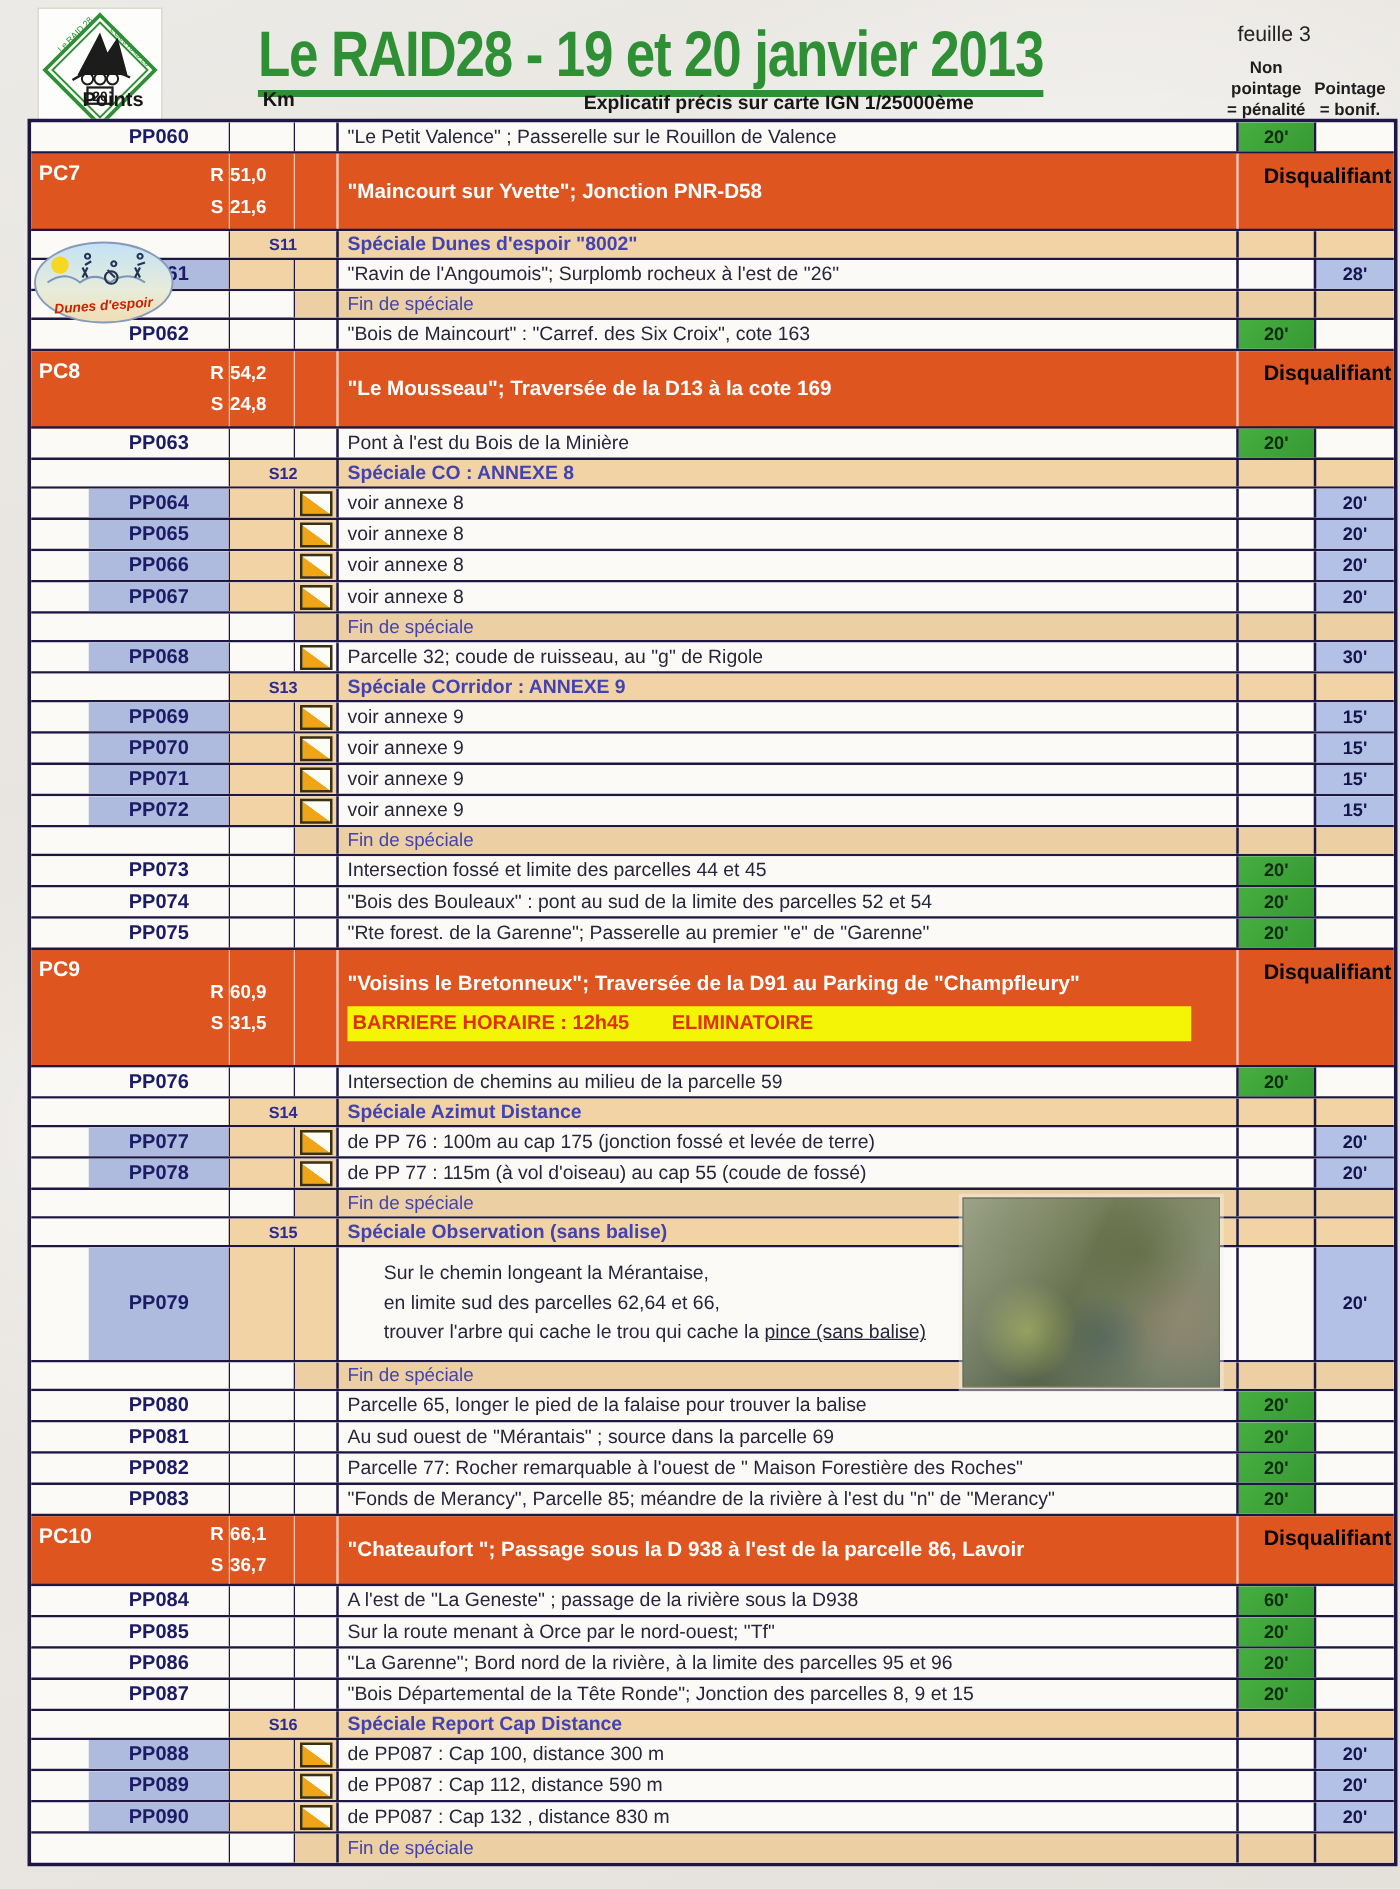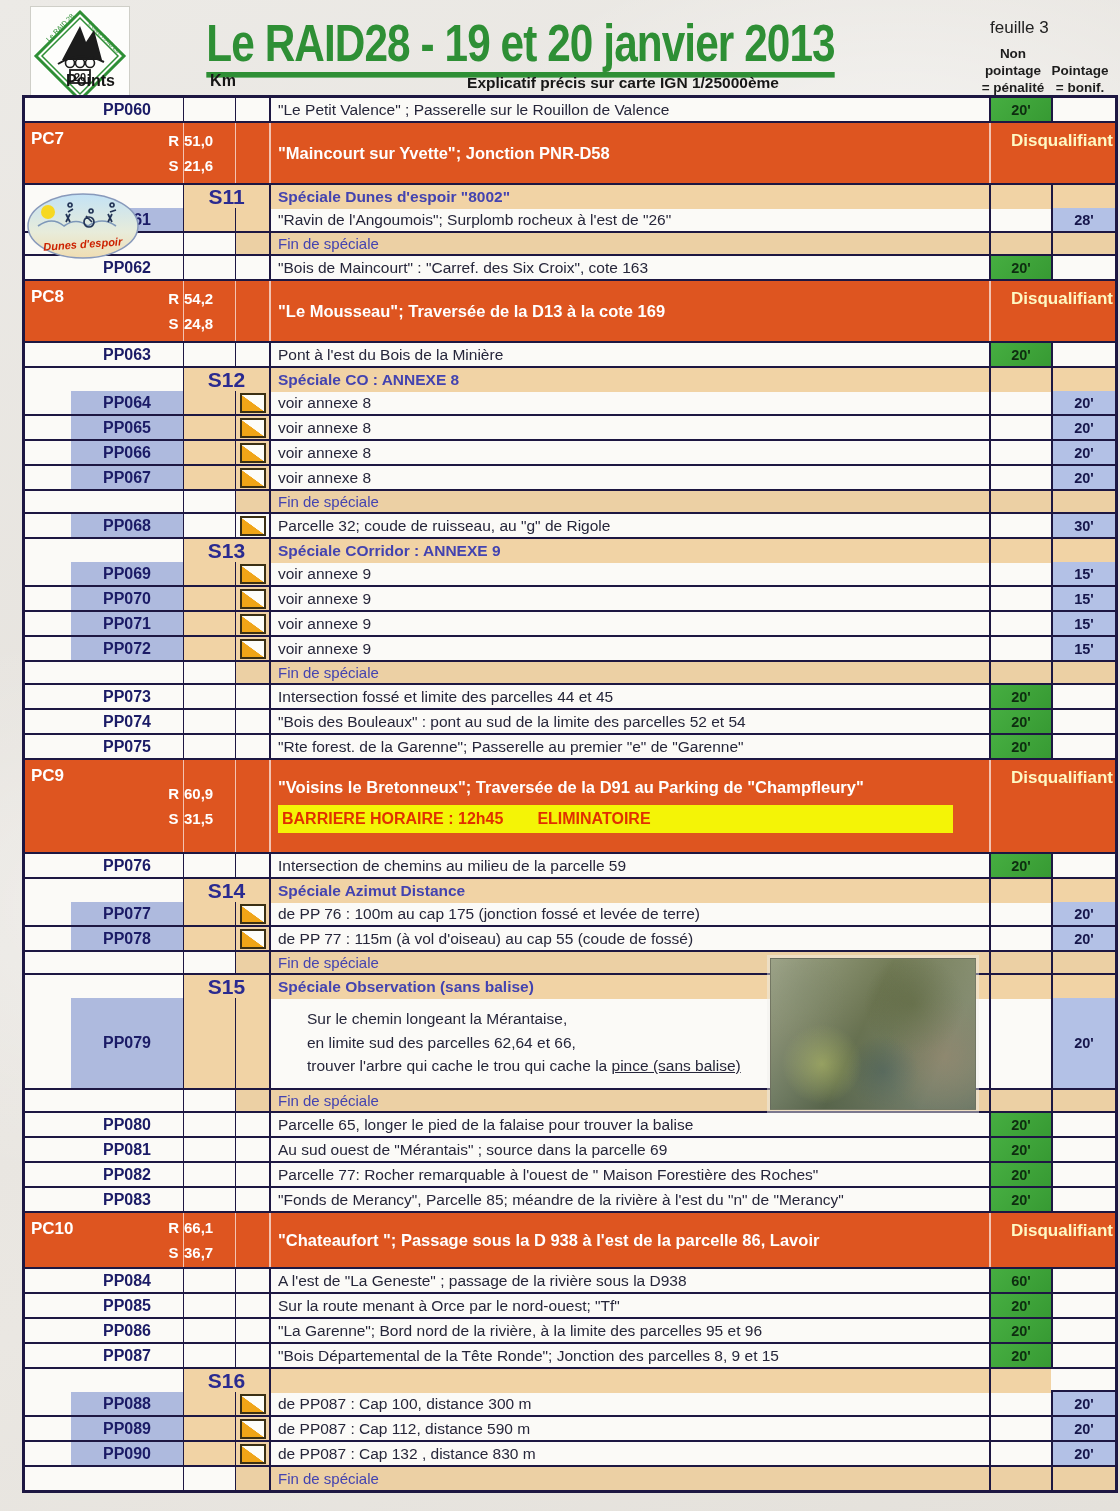--- a/index.html
+++ b/index.html
@@ -77,37 +77,37 @@
   .pplabel.blue{background:var(--blue);}
 
   .flag{width:26px;height:20px;border:2px solid #3b3014;
     background:linear-gradient(to top right,#f0a517 48%,#fdfdf8 50%);}
 
   
   .row.special .labelblock{background:var(--cellwhite);}
   .row.special .cell{background:var(--tan);}
   .row.special .cell.labelblock{background:var(--cellwhite);}
   .scode{grid-column:2 / 4;display:flex;align-items:center;justify-content:center;
-    font-weight:bold;font-size:21px;color:#2a2a90;background:var(--tan);border-left:1.5px solid var(--line);}
+    font-weight:bold;font-size:13px;color:#2a2a90;background:var(--tan);border-left:1.5px solid var(--line);}
   .stitle{font-weight:bold;color:var(--indigo);}
   .row.fin .iconcell,.row.fin .desc,.row.fin .pen,.row.fin .bon{background:var(--tan2);}
   .fintext{color:var(--indigo);font-size:15px;}
 
   
   .row.pc .cell{border-left-color:rgba(255,255,255,.65);}
   .row.pc .labelblock{justify-content:space-between;padding:6px 4px 6px 6px;}
   .pclabel{font-weight:bold;font-size:17px;color:#ffffff;align-self:flex-start;}
   .rscol{display:flex;flex-direction:column;justify-content:center;gap:8px;
     font-weight:bold;font-size:15px;color:#fff;text-align:center;}
   .kmcol{display:flex;flex-direction:column;justify-content:center;gap:8px;width:100%;
     font-weight:bold;font-size:15px;color:#fff;text-align:left;}
   .row.pc .desc{flex-direction:column;align-items:stretch;justify-content:center;padding-right:8px;}
   .pctitle{font-weight:bold;font-size:16.5px;color:#fff;}
   .status{grid-column:5 / 7;display:flex;align-items:flex-start;justify-content:flex-end;
-    padding:8px 2px 0 0;font-weight:bold;font-size:17px;color:#fef9c3;white-space:nowrap;border-left:2px solid rgba(255,255,255,.55);}
+    padding:8px 2px 0 0;font-weight:bold;font-size:17px;color:#000000;white-space:nowrap;border-left:2px solid rgba(255,255,255,.55);}
   .barrier{margin-top:8px;margin-bottom:4px;height:28px;width:96%;background:var(--yellow);
     display:flex;align-items:center;gap:34px;padding-left:4px;
     font-weight:bold;font-size:16px;color:#e03000;}
   .row.pc.haz .pctitle{margin-top:2px;}
 
   
   .row.pp.tall .desc{flex-direction:column;align-items:flex-start;justify-content:center;gap:3px;padding-left:36px;}
   .dline{line-height:1.35;}
   .u{text-decoration:underline;}
 
@@ -653,20 +653,23 @@
         </div>
         <div class="cell km"></div>
         <div class="cell iconcell"></div>
         <div class="cell desc">"Bois Départemental de la Tête Ronde"; Jonction des parcelles 8, 9 et 15</div>
         <div class="cell pen green">20'</div>
         <div class="cell bon"></div>
       </div>
       <div class="row special">
         <div class="cell labelblock"></div>
         <div class="scode">S16</div>
+        <div class="cell desc">
+          <div class="stitle">Spéciale Report Cap Distance</div>
+        </div>
         <div class="cell pen"></div>
         <div class="cell bon"></div>
       </div>
       <div class="row pp">
         <div class="cell labelblock">
           <div class="pplabel blue">PP088</div>
         </div>
         <div class="cell km tan"></div>
         <div class="cell iconcell tan">
           <div class="flag"></div>

